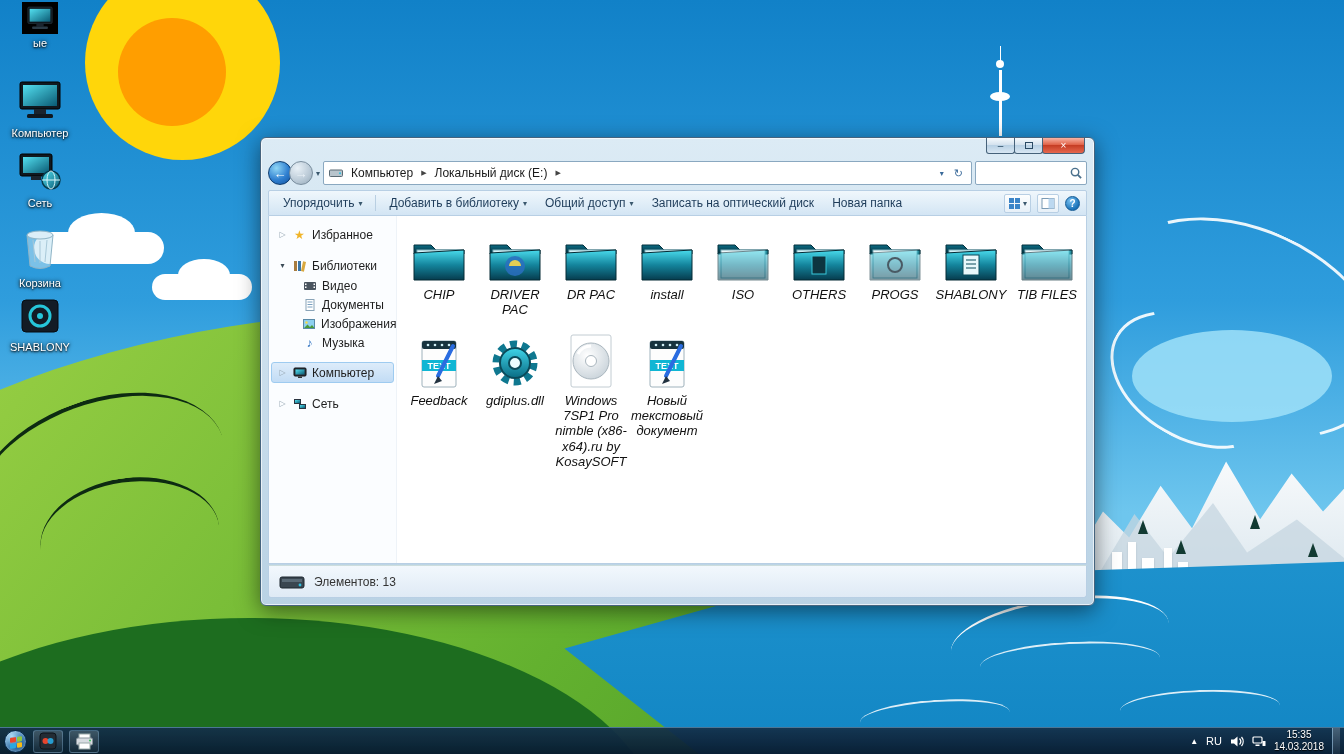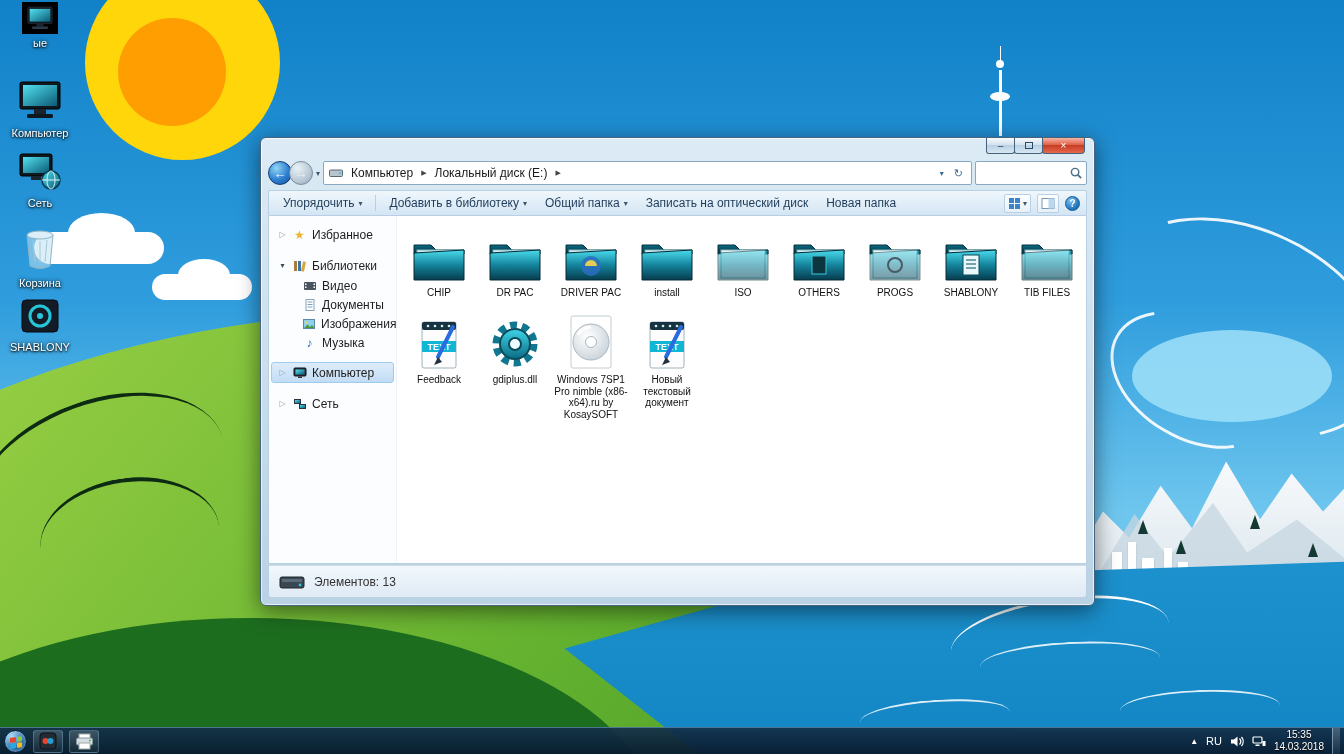--- a/index.html
+++ b/index.html
@@ -112,21 +112,21 @@
   .tri.open { color: #3a4a56; }
   .side-ico { width: 15px; display: flex; align-items: center; justify-content: center; }
   .star { color: #f0b429; font-size: 12px; line-height: 1; }
   .note { color: #2a6fc0; font-size: 12px; line-height: 1; }
 
   .files { flex: 1; padding: 10px 2px 0 4px; overflow: hidden; }
   .file-grid { display: grid; grid-template-columns: repeat(9, 76px); row-gap: 14px;
     justify-items: center; align-content: start; }
   .tile { width: 75px; display: flex; flex-direction: column; align-items: center; cursor: pointer; }
   .ticon { height: 58px; display: flex; align-items: flex-end; justify-content: center; margin-bottom: 3px; }
-  .tlabel { font-size: 10px; color: #111; text-align: center; line-height: 1.18; word-break: break-word; }
+  .tlabel { font-size: 13px; color: #111; text-align: center; line-height: 1.18; word-break: break-word; font-style: italic; }
 
   .statusbar { position: absolute; left: 7px; right: 7px; bottom: 7px; height: 33px;
     background: linear-gradient(#f2f8fd, #dfeaf5); border: 1px solid #b8cfe4; border-top-color: #cdd; 
     border-radius: 0 0 3px 3px; display: flex; align-items: center; gap: 9px; padding: 0 10px;
     font-size: 12px; color: #333; }
 
   
   .taskbar { position: absolute; left: 0; right: 0; bottom: 0; height: 27px;
     background: linear-gradient(rgba(20,48,74,.93), rgba(8,28,48,.96));
     border-top: 1px solid rgba(130,190,230,.55);
@@ -318,21 +318,21 @@
     <div class="tb-btn">
       <span>Упорядочить</span>
       <span class="tb-arrow">▾</span>
     </div>
     <div class="tb-sep"></div>
     <div class="tb-btn">
       <span>Добавить в библиотеку</span>
       <span class="tb-arrow">▾</span>
     </div>
     <div class="tb-btn">
-      <span>Общий папка</span>
+      <span>Общий доступ</span>
       <span class="tb-arrow">▾</span>
     </div>
     <div class="tb-btn">
       <span>Записать на оптический диск</span>
     </div>
     <div class="tb-btn">
       <span>Новая папка</span>
     </div>
     <div class="tb-right">
       <div class="tb-iconbtn">
@@ -455,35 +455,35 @@
               </svg>
             </span>
           <span class="tlabel">CHIP</span>
         </div>
         <div class="tile">
           <span class="ticon">
               <svg width="58" height="48" viewBox="0 0 58 48">
                 <path d="M4 9 h17 l5 5 h28 v4 H4 z" fill="url(#gFoldBack)" stroke="#05303c"></path>
                 <rect x="7" y="14" width="44" height="28" fill="#d6f2f7" stroke="#7fb2bd"></rect>
                 <path d="M4 17 L54 14 L54 44 L4 44 Z" fill="url(#gFold)" stroke="#042a34"></path>
-              </svg>
-            </span>
-          <span class="tlabel">DR PAC</span>
+                <circle cx="29" cy="30" r="10" fill="#2a6fc0" opacity=".85"></circle>
+                <path d="M23 30 a6 6 0 0 1 12 0" fill="#f8d848" opacity=".9"></path>
+              </svg>
+            </span>
+          <span class="tlabel">DRIVER PAC</span>
         </div>
         <div class="tile">
           <span class="ticon">
               <svg width="58" height="48" viewBox="0 0 58 48">
                 <path d="M4 9 h17 l5 5 h28 v4 H4 z" fill="url(#gFoldBack)" stroke="#05303c"></path>
                 <rect x="7" y="14" width="44" height="28" fill="#d6f2f7" stroke="#7fb2bd"></rect>
                 <path d="M4 17 L54 14 L54 44 L4 44 Z" fill="url(#gFold)" stroke="#042a34"></path>
-                <circle cx="29" cy="30" r="10" fill="#2a6fc0" opacity=".85"></circle>
-                <path d="M23 30 a6 6 0 0 1 12 0" fill="#f8d848" opacity=".9"></path>
-              </svg>
-            </span>
-          <span class="tlabel">DRIVER PAC</span>
+              </svg>
+            </span>
+          <span class="tlabel">DR PAC</span>
         </div>
         <div class="tile">
           <span class="ticon">
               <svg width="58" height="48" viewBox="0 0 58 48">
                 <path d="M4 9 h17 l5 5 h28 v4 H4 z" fill="url(#gFoldBack)" stroke="#05303c"></path>
                 <rect x="7" y="14" width="44" height="28" fill="#d6f2f7" stroke="#7fb2bd"></rect>
                 <path d="M4 17 L54 14 L54 44 L4 44 Z" fill="url(#gFold)" stroke="#042a34"></path>
               </svg>
             </span>
           <span class="tlabel">install</span>

